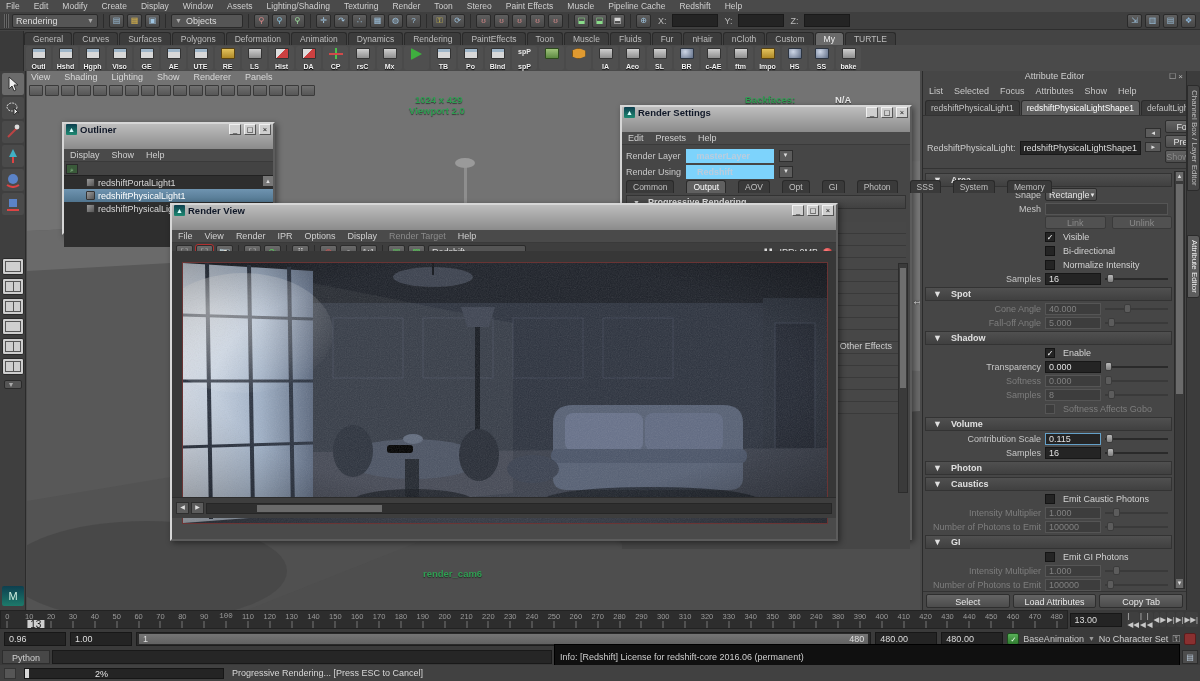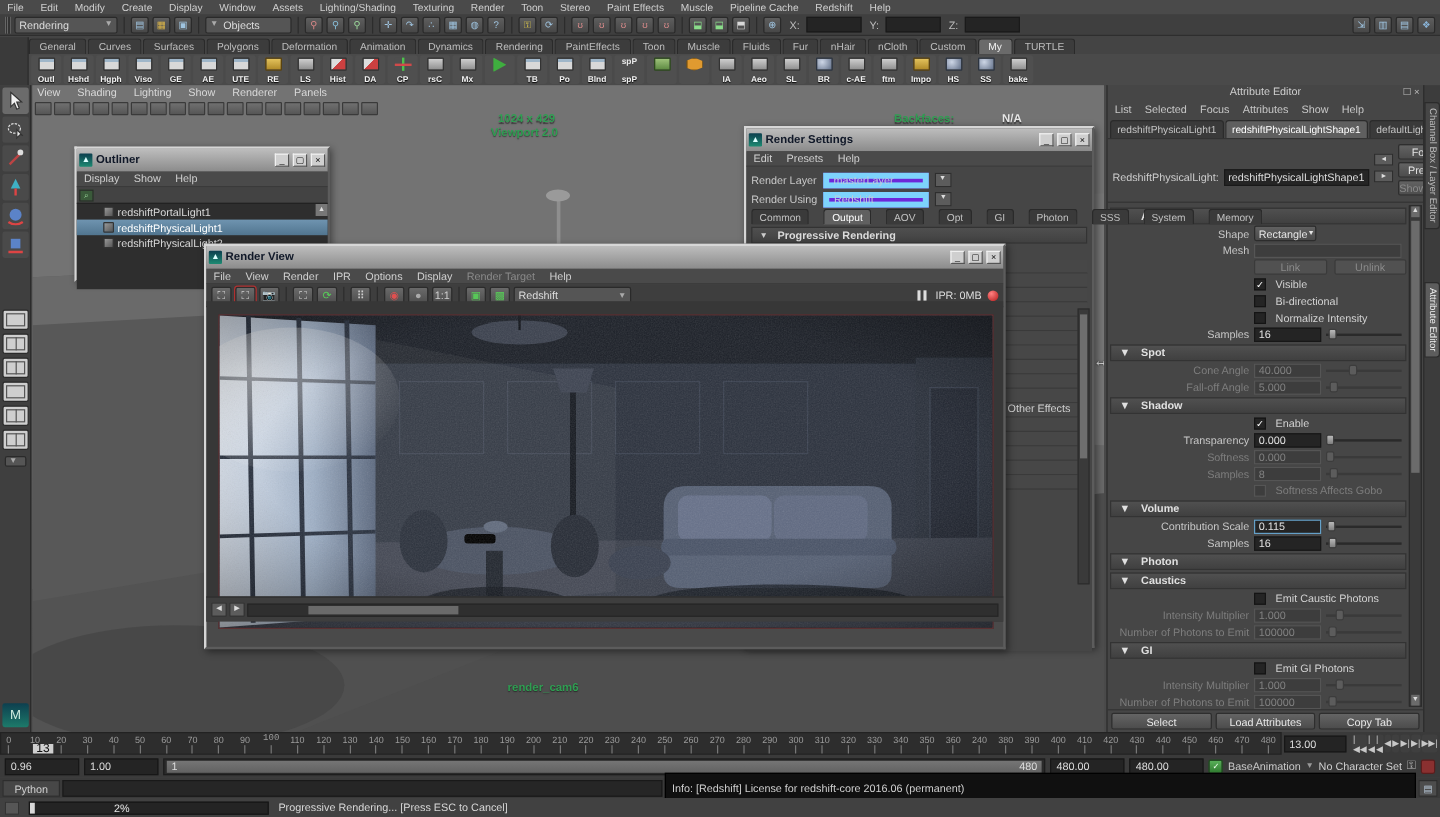--- a/index.html
+++ b/index.html
@@ -58,41 +58,41 @@
   #viewport { position:absolute; left:27px; top:0; width:893px; height:539px; overflow:hidden; background:linear-gradient(#7a7a7a 0%,#6a6a6a 35%,#4a4a4a 100%); }
   #vpmenus { position:absolute; left:4px; top:1px; display:flex; gap:14px; color:#d8d8d8; }
   #vptools { position:absolute; left:2px; top:14px; height:13px; display:flex; gap:2px; }
   .vpic { width:14px; height:11px; background:linear-gradient(#707070,#565656); border:1px solid #3a3a3a; border-radius:1px; }
   .hud { position:absolute; color:#2f9e52; font-weight:bold; font-size:9.5px; text-shadow:0 1px 1px rgba(0,0,0,.5); }
   #vpscene { position:absolute; inset:0; }
   #cursor { position:absolute; left:884px; top:222px; color:#f0f0f0; font-size:13px; text-shadow:0 0 2px #000; }
 
   
   .win { position:absolute; border:2px solid; border-color:#d6d6d6 #5c5c5c #5c5c5c #d6d6d6; background:#4a4a4a; box-shadow:2px 2px 6px rgba(0,0,0,.45); }
-  .tbar { height:19px; background:linear-gradient(#bdbdbd,#8b8b8b); display:flex; align-items:center; padding:0 2px; gap:3px; }
+  .tbar { height:25px; background:linear-gradient(#bdbdbd,#8b8b8b); display:flex; padding:0 2px; gap:3px; }
   .tbar .wtitle { font-weight:bold; color:#101828; font-size:9.5px; flex:1; }
   .wico { width:11px; height:11px; background:linear-gradient(#0d3f4f,#1d8a72); border-radius:1px; color:#dff; font-size:7px; text-align:center; line-height:11px; }
   .wbtn { width:12px; height:11px; background:#cfcfcf; border:1px solid; border-color:#f0f0f0 #555 #555 #f0f0f0; font-size:7.5px; line-height:9px; text-align:center; color:#111; }
   .wmenus { height:13px; display:flex; gap:12px; align-items:center; padding:0 6px; background:#4a4a4a; border-bottom:1px solid #3a3a3a; }
   .wmenus span { color:#d0d0d0; }
   .wmenus span.gray { color:#8a8a8a; }
 
   
   #outliner-list { background:#2e2e2e; height:72px; position:relative; border-top:1px solid #222; }
   .ol-row { display:flex; align-items:center; height:13px; padding-left:22px; gap:3px; color:#d8d8d8; }
   .ol-row.selected { background:linear-gradient(#6f94b0,#51758f); color:#fff; }
   .cube { width:9px; height:9px; background:linear-gradient(135deg,#9a9a9a,#555); border:1px solid #333; border-radius:1px; }
   .ol-scroll { position:absolute; right:0; top:0; width:10px; height:10px; background:#777; color:#ddd; font-size:6px; text-align:center; line-height:10px; }
   #outl-toolrow { height:13px; background:#434343; display:flex; align-items:center; padding-left:2px; }
   .searchico { width:12px; height:10px; background:#3a5a3a; border:1px solid #2a2a2a; color:#9fdc9f; font-size:7px; line-height:9px; text-align:center; }
 
   
   #rs-body { background:#464646; padding:3px 4px; position:relative; height:calc(100% - 27px); }
   .rs-row { display:flex; align-items:center; height:16px; gap:5px; }
-  .rs-field { background:#6d28d9; border:5px solid #7dd3fc; color:#bcd; height:13px; display:flex; align-items:center; padding:0 4px; }
+  .rs-field { background:#4c1d95; border:7px solid #7dd3fc; color:#bcd; height:13px; display:flex; align-items:center; padding:0 4px;font-weight:bold; }
   .rs-tabs { display:flex; gap:12px; align-items:flex-end; }
   .rs-tab { background:#3a3a3a; border:1px solid #2a2a2a; border-bottom:none; border-radius:3px 3px 0 0; padding:1px 6px; color:#c0c0c0; font-size:8.5px; }
   .rs-tab.active { background:#606060; color:#fff; }
   .sect { height:14px; background:linear-gradient(#4f4f4f,#414141); border:1px solid #333; display:flex; align-items:center; gap:8px; padding:0 6px; font-weight:bold; color:#dcdcdc; }
   .sect .tri { font-size:7px; color:#ccc; }
   .rsbar { height:12px; background:#474747; border-bottom:1px solid #3a3a3a; }
   .rs-scroll { position:absolute; right:2px; top:118px; width:10px; height:230px; background:#3a3a3a; border:1px solid #2c2c2c; }
   .rs-scroll .thumb { position:absolute; left:1px; right:1px; top:4px; height:120px; background:#6e6e6e; }
   #rs-fragment { position:absolute; right:18px; top:196px; color:#cfcfcf; }
 

